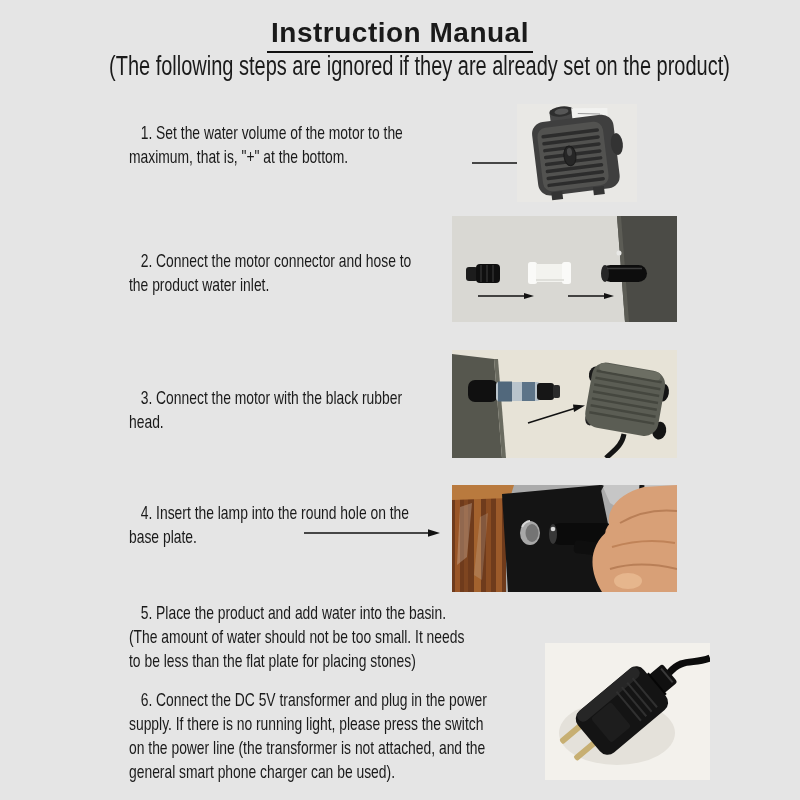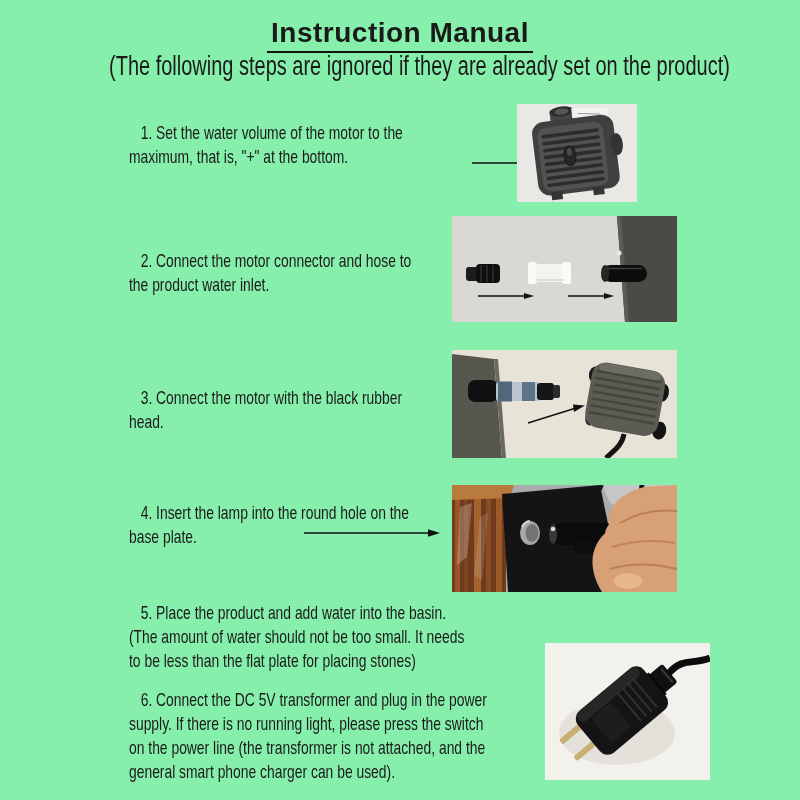--- a/index.html
+++ b/index.html
@@ -1,17 +1,17 @@
 <!DOCTYPE html>
 <html><head>
 <meta charset="utf-8">
 <style>
   html,body{margin:0;padding:0;background:#fff;}
   .page{
-    position:relative;width:800px;height:800px;background:#86efac;
+    position:relative;width:800px;height:800px;background:#e5e5e5;
     font-family:"Liberation Sans",sans-serif;color:#1a1a1a;overflow:hidden;
   }
   .title{position:absolute;top:19px;left:0;right:0;text-align:center;}
   .title-text{
     display:inline-block;font-size:28px;font-weight:bold;line-height:1;
     border-bottom:2px solid #111;padding:0 4px 4px 4px;letter-spacing:0.5px;
   }
   .subtitle{position:absolute;top:54px;left:0;right:0;text-align:right;font-size:27px;line-height:24px;}
   .subtitle .sq{display:inline-block;transform:scaleX(0.74);white-space:nowrap;}
   .step-text{

